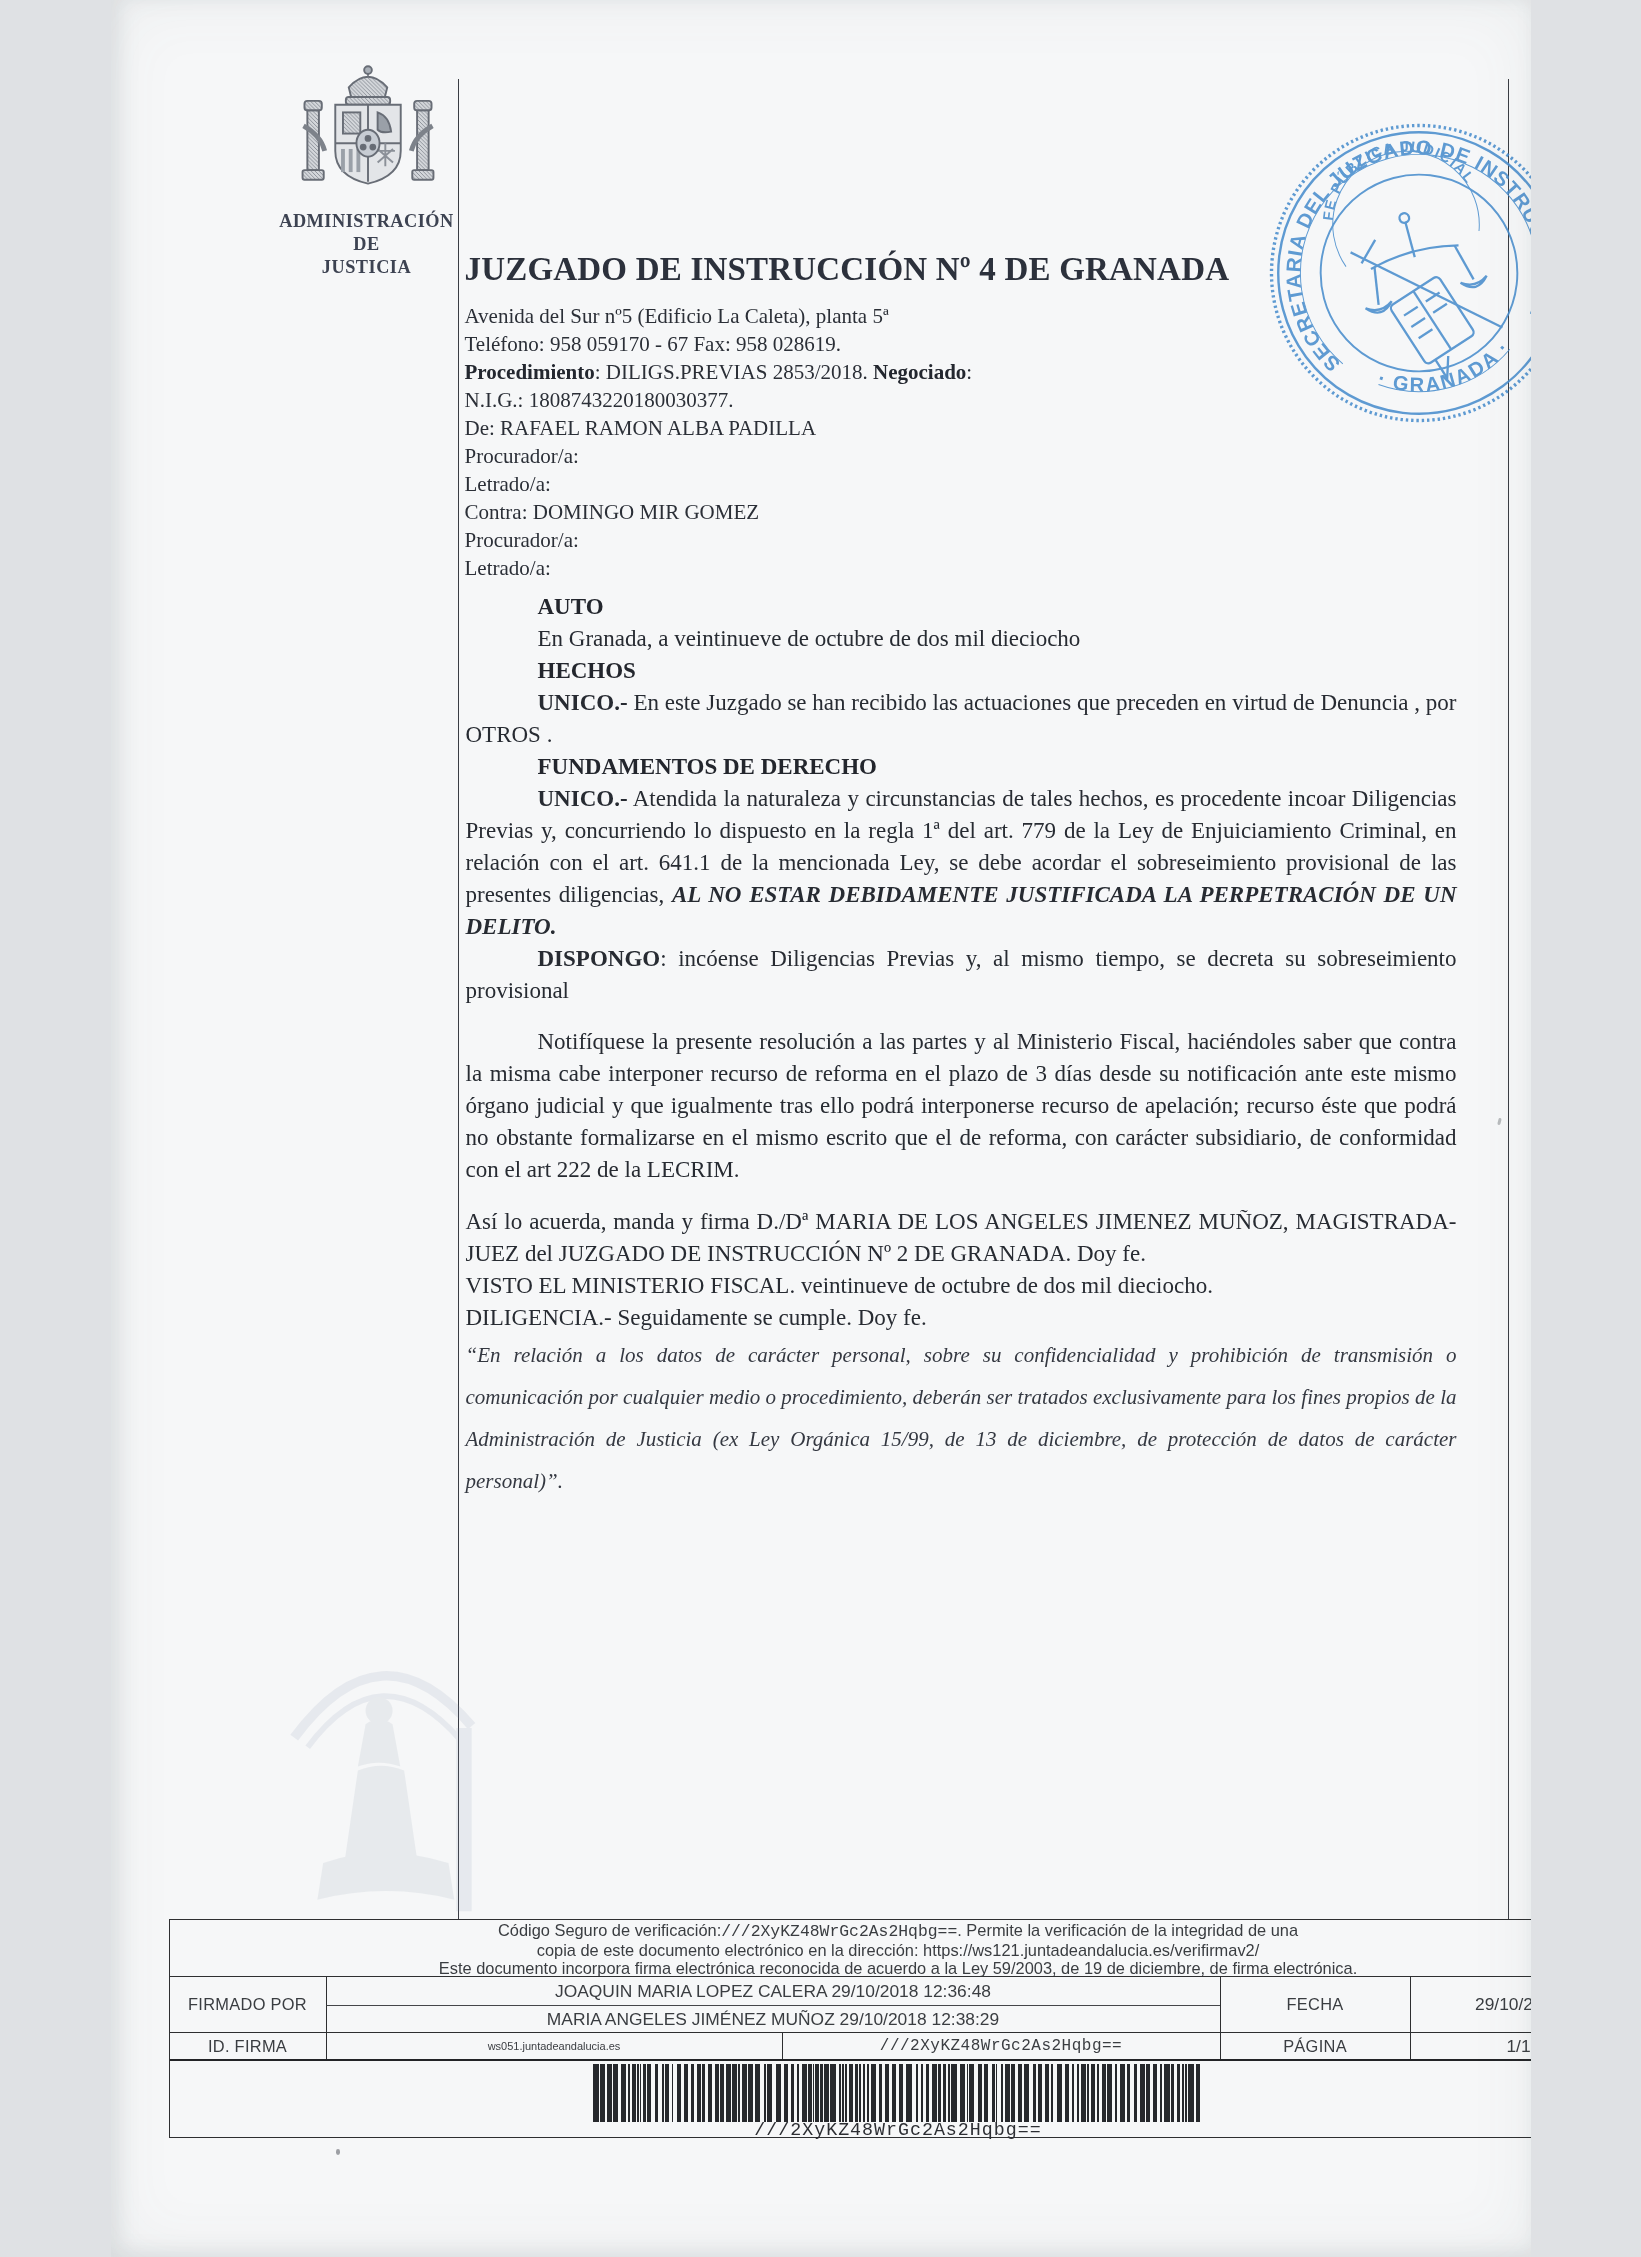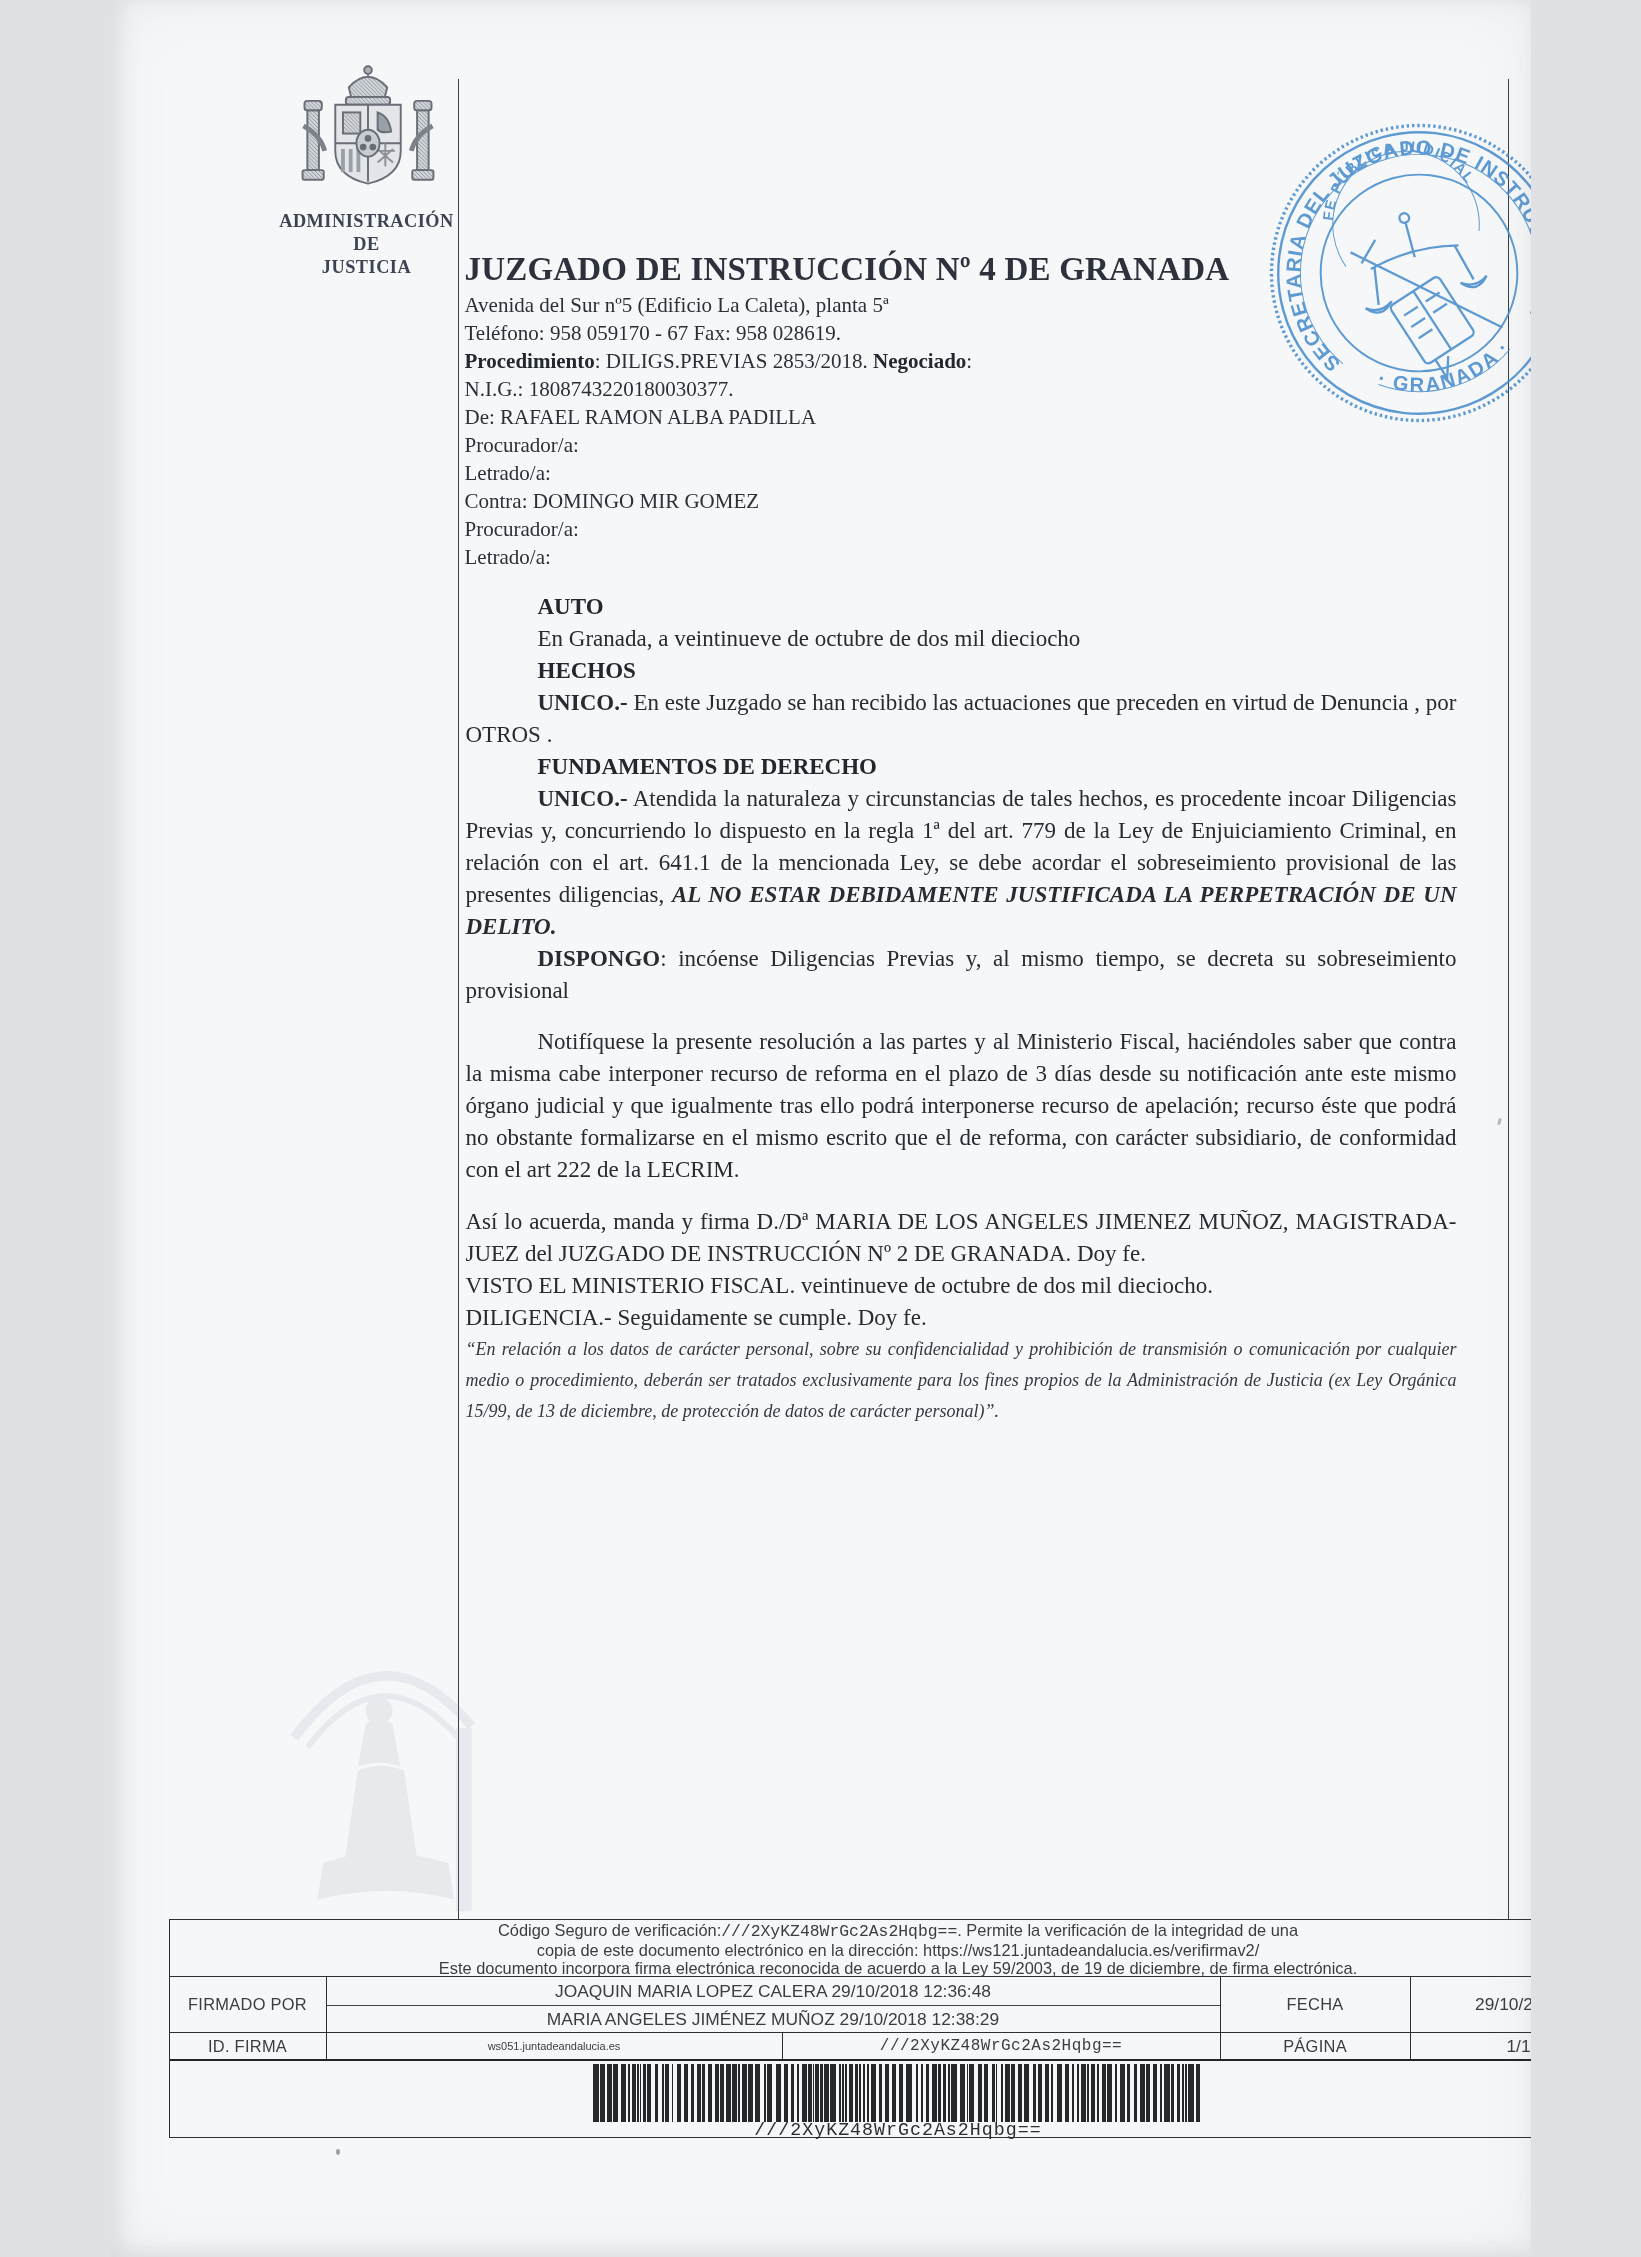--- a/index.html
+++ b/index.html
@@ -23,33 +23,33 @@
   .coa{position:absolute;left:180px;top:62px;width:154px;height:147px;}
   .admin-caption{
     position:absolute;left:145px;top:210px;width:222px;
     text-align:center;font-weight:bold;font-size:18.3px;line-height:23px;
     color:#3d4352;letter-spacing:0.5px;
   }
 
   
   .court-header{position:absolute;left:354px;top:251px;width:869px;}
   .court-title{font-size:33px;font-weight:bold;color:#2c313c;letter-spacing:0.2px;white-space:nowrap;}
-  .court-info{margin-top:3px;font-size:21px;line-height:28px;color:#2b2f37;}
+  .court-info{margin-top:14px;font-size:21px;line-height:28px;color:#2b2f37;}
   .court-info b{color:#23272f;}
 
   
   .stamp{position:absolute;left:1147px;top:112px;width:322px;height:322px;opacity:.88;z-index:5;}
 
   
   .doc-body{position:absolute;left:355px;top:591px;width:991px;font-size:23px;line-height:32px;color:#272b32;}
   .doc-body p{margin:0;text-align:justify;text-indent:72px;}
   .doc-body p.noindent{text-indent:0;}
   .doc-body .gap-top{margin-top:19.3px;}
   .heading{margin:0;text-align:center;text-indent:0;font-weight:bold;font-size:23px;text-underline-offset:3.9px;color:#23262d;}
-  .disclaimer{margin-top:29px;font-style:italic;font-size:18px;line-height:31px;text-align:justify;color:#343841;}
+  .disclaimer{margin-top:29px;font-style:italic;font-size:21px;line-height:42px;text-align:justify;color:#343841;}
 
   
   .watermark{position:absolute;left:154px;top:1593px;width:232px;height:326px;opacity:.12;}
 
   
   .vtable{
     position:absolute;left:58px;top:1919px;width:1458px;height:219px;
     display:grid;box-sizing:border-box;
     grid-template-columns:156px 456px 438px 190px 217px;
     grid-template-rows:56px 29px 27px 27px 80px;

